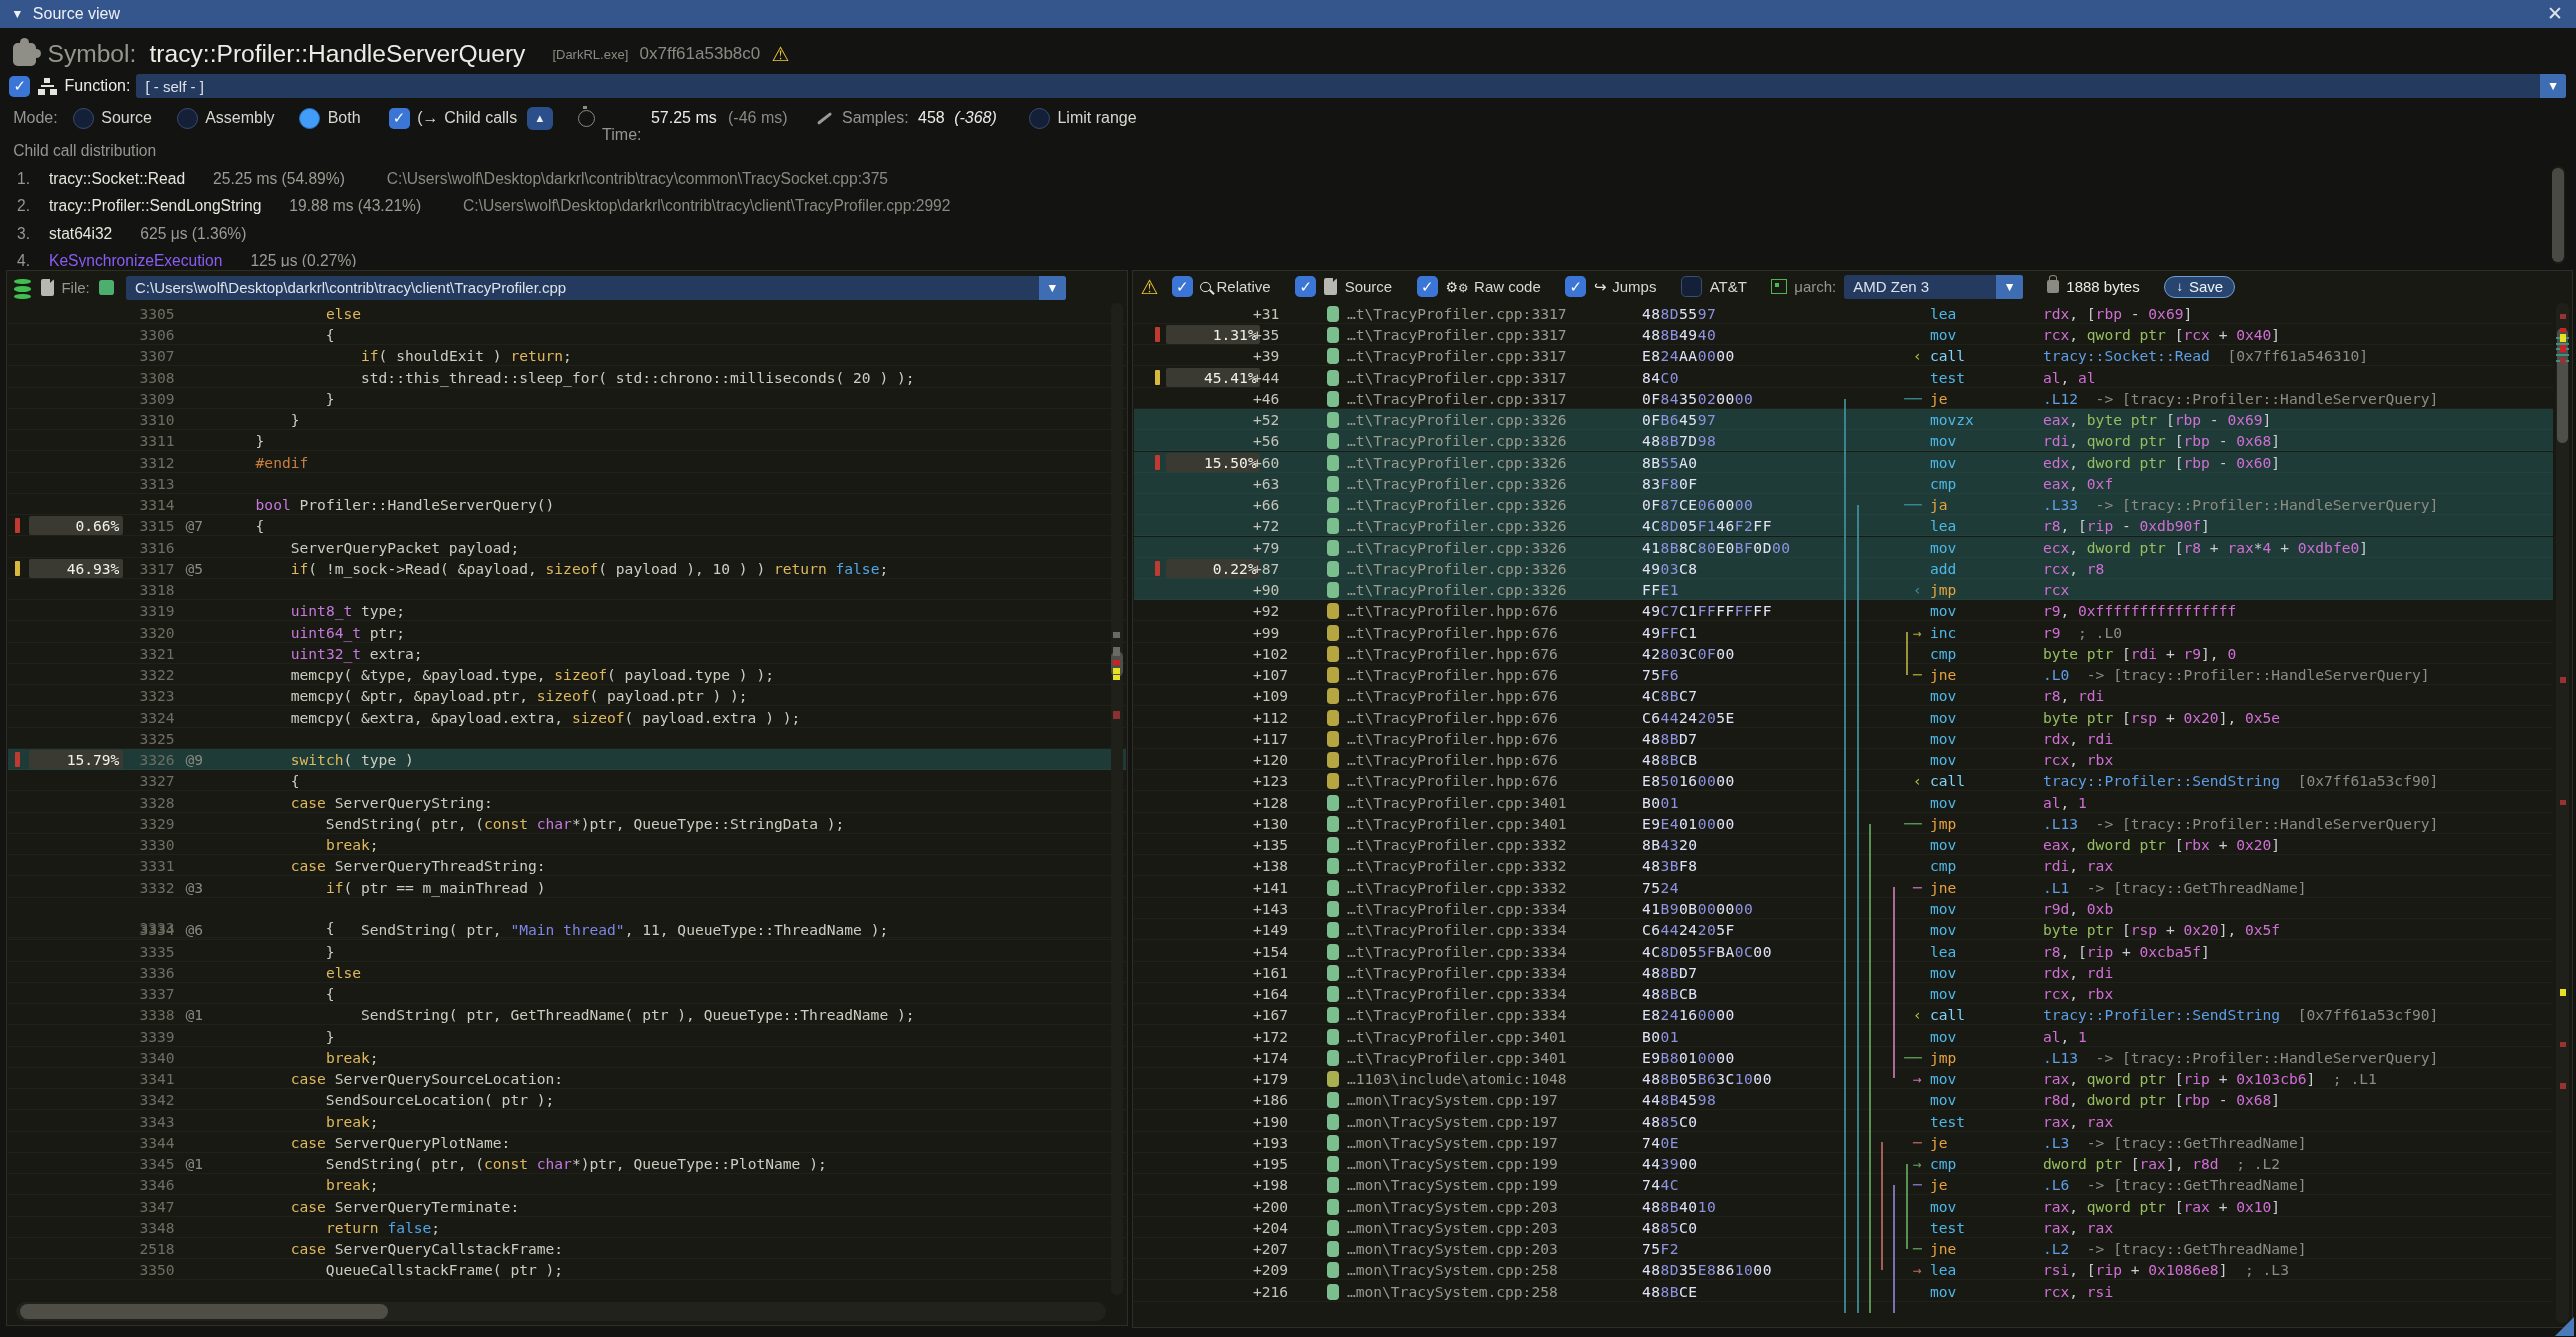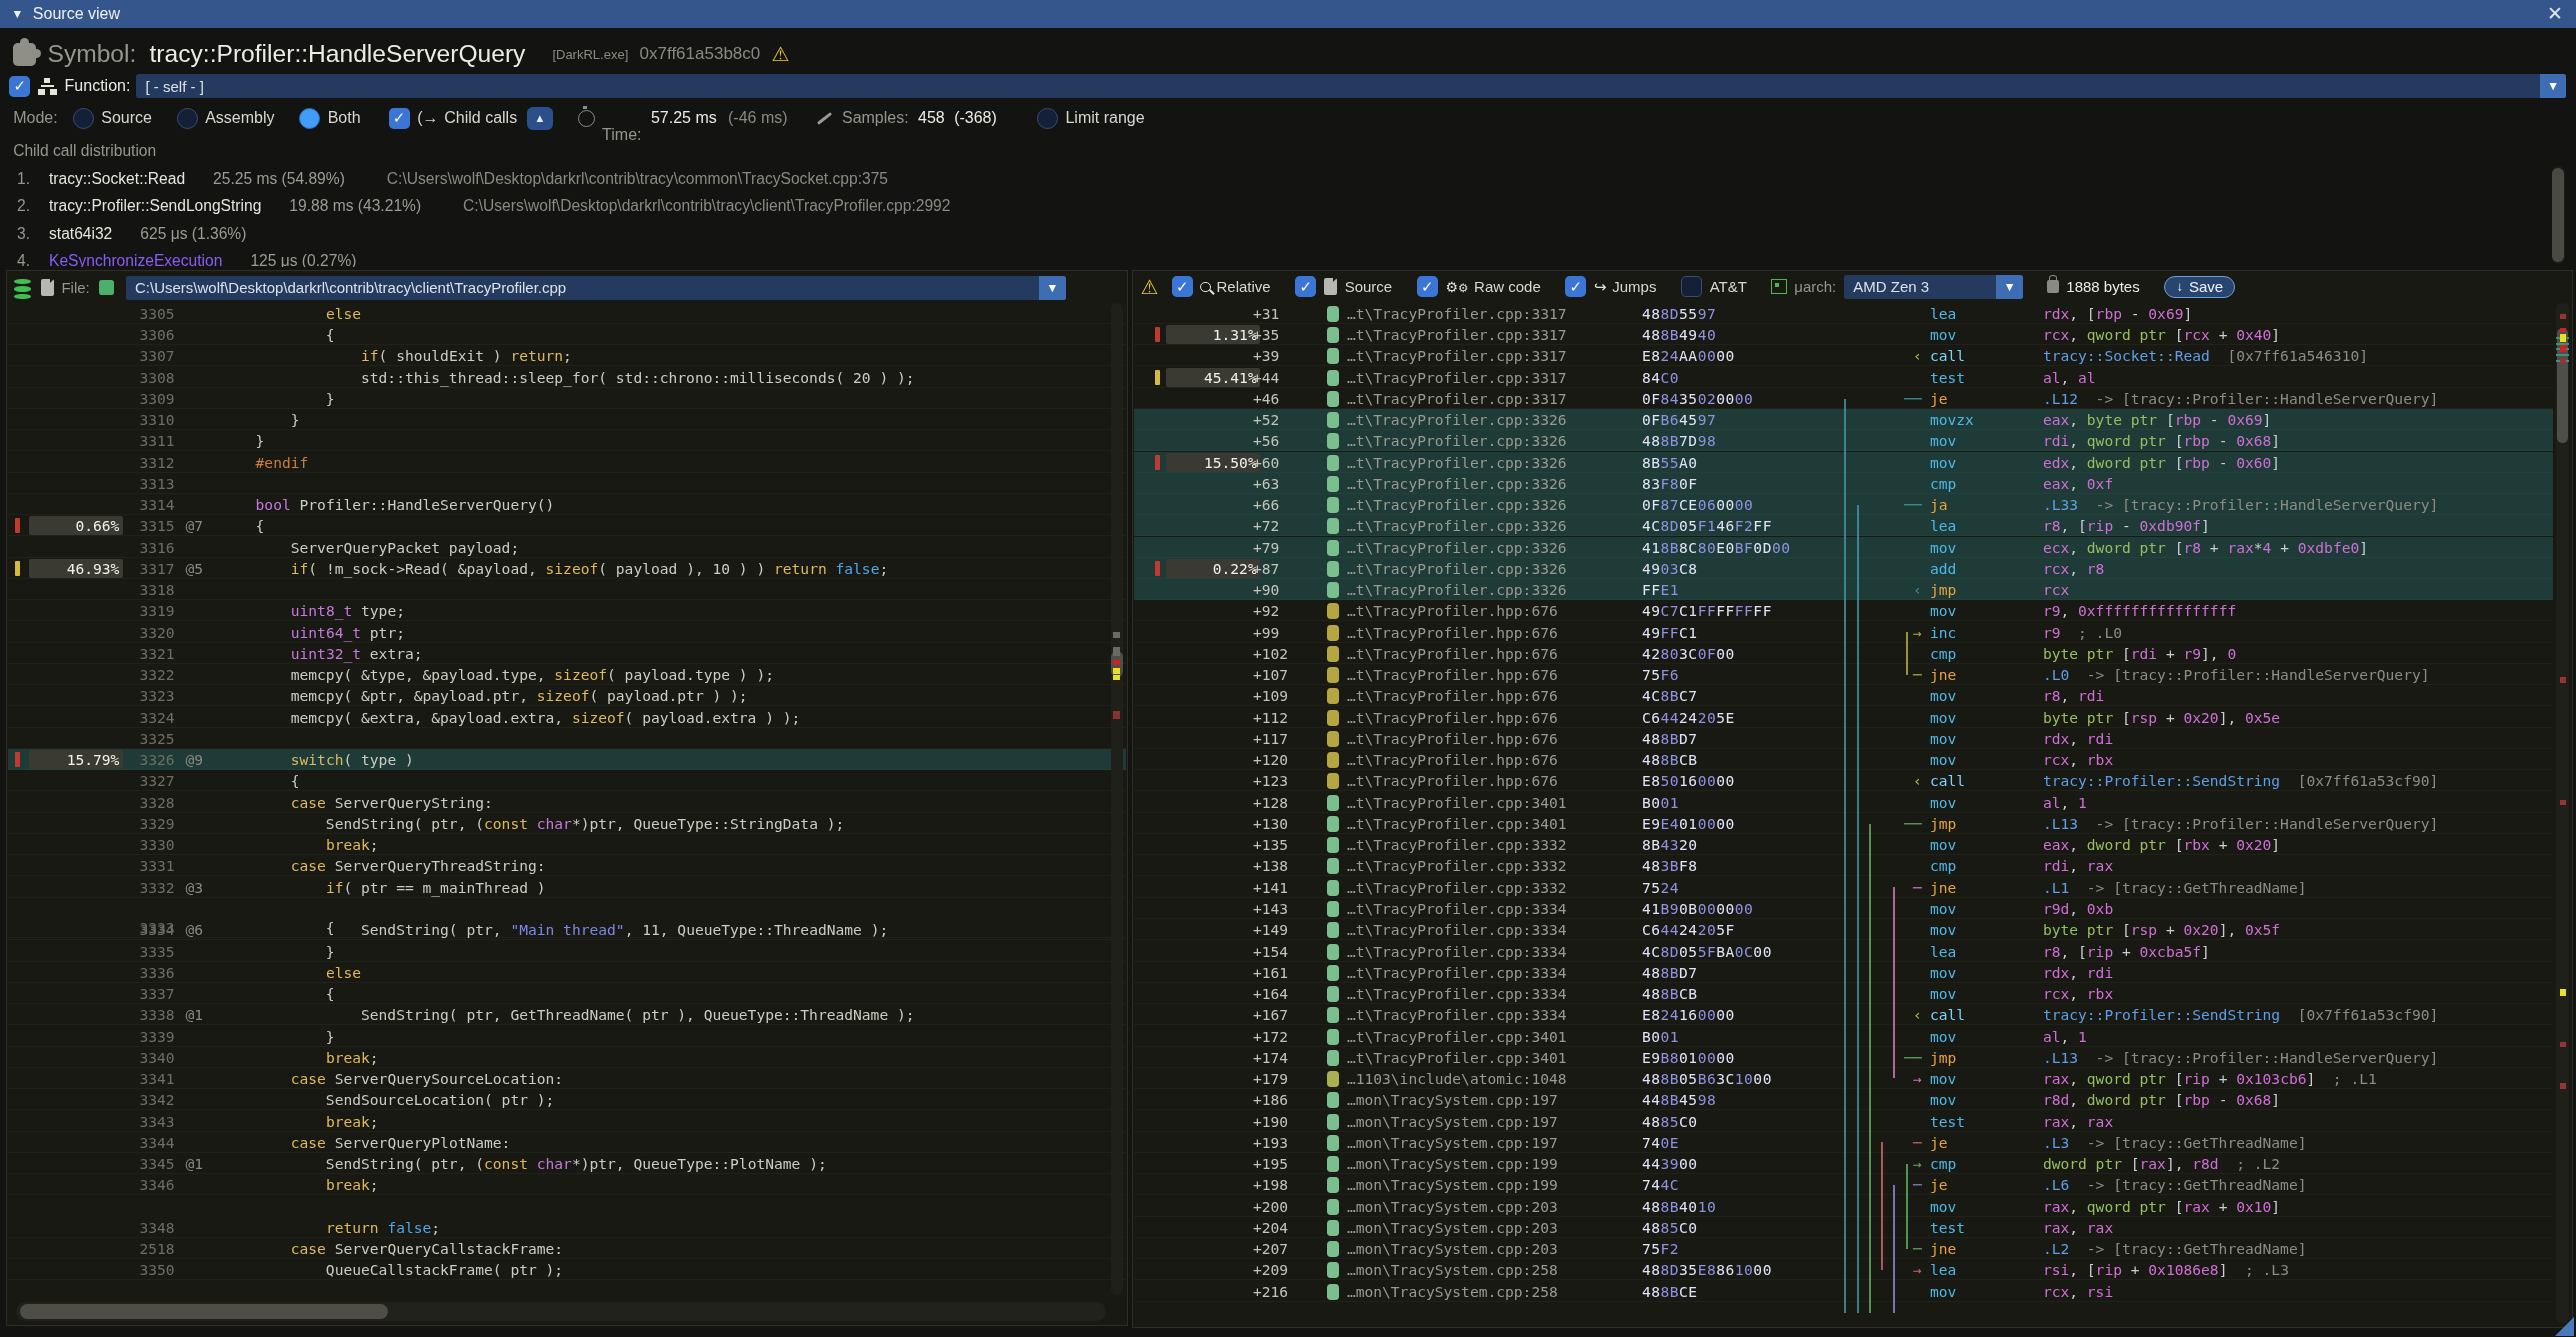--- a/index.html
+++ b/index.html
@@ -163,21 +163,21 @@
     <span style="margin-right:5.7px;">(→</span>
     <span>Child calls</span>
     <span class="upbtn">▲</span>
     <span class="clock" style="margin-left:24.6px;"></span>
     <span class="hdr-label" style="margin-right:9.4px;margin-top:34px;">Time:</span>
     <span class="hdr-val" style="margin-right:11.3px;">57.25 ms</span>
     <span class="hdr-dim" style="margin-right:28px;">(-46 ms)</span>
     <span class="needle"></span>
     <span class="hdr-label" style="margin-right:9.4px;">Samples:</span>
     <span class="hdr-val" style="margin-right:9.4px;">458</span>
-    <span class="hdr-val" style="margin-right:40px;">(-368)</span>
+    <span class="hdr-val" style="margin-right:32px;font-style:italic;">(-368)</span>
     <span class="radio"></span>
     <span>Limit range</span>
   </div>
 
   <div id="childhdr">Child call distribution</div>
   <div id="childlist">
       <div class="crow" style="top: 0px;">
         <span class="idx">1.</span>
         <span class="nm">tracy::Socket::Read</span>
         <span class="tm">25.25 ms (54.89%)</span>
@@ -255,20 +255,21 @@
         <div class="row" style="top: 682px;"><i class="sep"></i><span class="lnum">3337</span><span class="code"><span class="pl">        {</span></span></div>
         <div class="row" style="top: 703px;"><i class="sep"></i><span class="lnum">3338</span><span class="anno">@1</span><span class="code"><span class="pl">            SendString( ptr, GetThreadName( ptr ), QueueType::ThreadName );</span></span></div>
         <div class="row" style="top: 725px;"><i class="sep"></i><span class="lnum">3339</span><span class="code"><span class="pl">        }</span></span></div>
         <div class="row" style="top: 746px;"><i class="sep"></i><span class="lnum">3340</span><span class="code"><span class="pl">        </span><span class="kw">break</span><span class="pl">;</span></span></div>
         <div class="row" style="top: 767px;"><i class="sep"></i><span class="lnum">3341</span><span class="code"><span class="pl">    </span><span class="kw">case</span><span class="pl"> ServerQuerySourceLocation:</span></span></div>
         <div class="row" style="top: 788px;"><i class="sep"></i><span class="lnum">3342</span><span class="code"><span class="pl">        SendSourceLocation( ptr );</span></span></div>
         <div class="row" style="top: 810px;"><i class="sep"></i><span class="lnum">3343</span><span class="code"><span class="pl">        </span><span class="kw">break</span><span class="pl">;</span></span></div>
         <div class="row" style="top: 831px;"><i class="sep"></i><span class="lnum">3344</span><span class="code"><span class="pl">    </span><span class="kw">case</span><span class="pl"> ServerQueryPlotName:</span></span></div>
         <div class="row" style="top: 852px;"><i class="sep"></i><span class="lnum">3345</span><span class="anno">@1</span><span class="code"><span class="pl">        SendString( ptr, (</span><span class="kw">const</span><span class="pl"> </span><span class="ty">char</span><span class="pl">*)ptr, QueueType::PlotName );</span></span></div>
         <div class="row" style="top: 873px;"><i class="sep"></i><span class="lnum">3346</span><span class="code"><span class="pl">        </span><span class="kw">break</span><span class="pl">;</span></span></div>
+        <div class="row" style="top: 895px;"><i class="sep"></i><span class="lnum">3347</span><span class="code"><span class="pl">    </span><span class="kw">case</span><span class="pl"> ServerQueryTerminate:</span></span></div>
         <div class="row" style="top: 916px;"><i class="sep"></i><span class="lnum">3348</span><span class="code"><span class="pl">        </span><span class="kw">return</span><span class="pl"> </span><span class="lit">false</span><span class="pl">;</span></span></div>
         <div class="row" style="top: 937px;"><i class="sep"></i><span class="lnum">2518</span><span class="code"><span class="pl">    </span><span class="kw">case</span><span class="pl"> ServerQueryCallstackFrame:</span></span></div>
         <div class="row" style="top: 958px;"><i class="sep"></i><span class="lnum">3350</span><span class="code"><span class="pl">        QueueCallstackFrame( ptr );</span></span></div>
       </div>
     <div class="vtrack" id="srcvtrack" style="right:3.8px;top:32px;width:12.3px;bottom:30px;">
         <i class="thumb" style="left: 0px; right: 0px; top: 348px; height: 26.4px;"></i>
         <i class="mark" style="left: 2.8px; top: 329px; width: 6.6px; height: 5.7px; background: rgb(106, 106, 98); position: absolute;"></i>
         <i class="mark" style="left: 2.8px; top: 344px; width: 6.6px; height: 9.4px; background: rgb(106, 106, 98); position: absolute;"></i>
         <i class="mark" style="left: 2.8px; top: 357px; width: 6.6px; height: 4.7px; background: rgb(204, 34, 34); position: absolute;"></i>
         <i class="mark" style="left: 2.8px; top: 365px; width: 6.6px; height: 5.7px; background: rgb(232, 224, 34); position: absolute;"></i>

